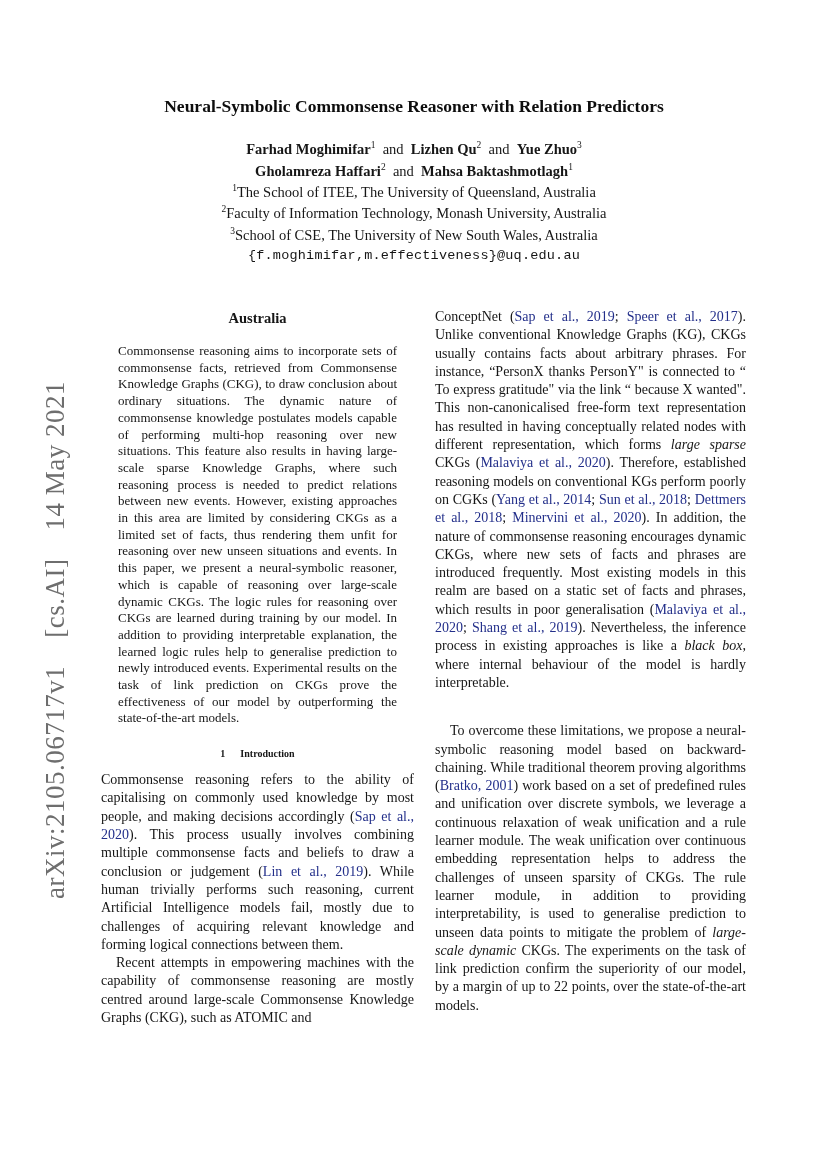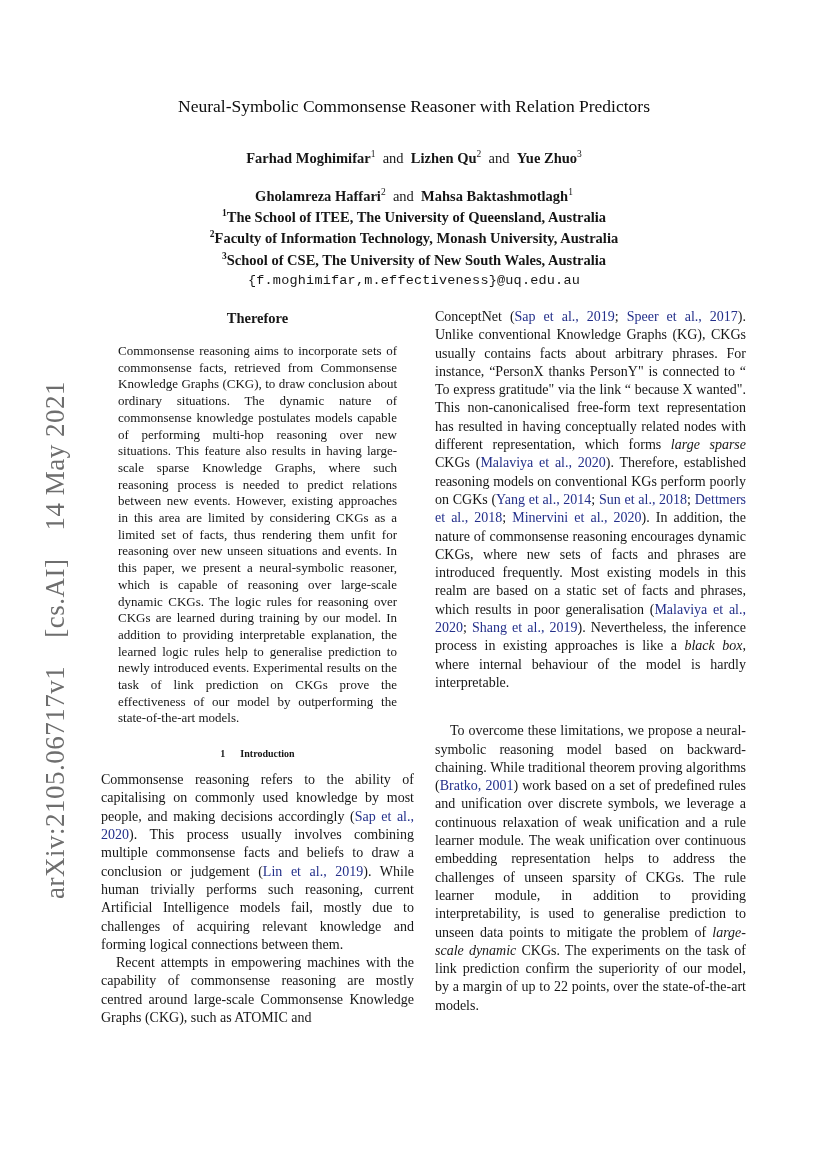--- a/index.html
+++ b/index.html
@@ -35,26 +35,26 @@
   
   .header {
     position: absolute;
     top: 96px;
     left: 0;
     width: 100%;
     text-align: center;
   }
   .title {
     font-size: 17.5px;
-    font-weight: normal;
-    margin: 0 0 30px 0;
+    font-weight: bold;
+    margin: 0 0 21px 0;
     color: #0d0d0d;
   }
-  .authors { font-size: 14.5px; line-height: 22px; margin-top: 16px; }
-  .affil   { font-size: 14.5px; line-height: 21.3px; font-weight: bold; }
+  .authors { font-size: 14.5px; line-height: 22px; }
+  .affil   { font-size: 14.5px; line-height: 21.3px; }
   .email {
     font-family: "Liberation Mono", "DejaVu Sans Mono", monospace;
     font-size: 13.5px;
     line-height: 19.5px;
     letter-spacing: 0.2px;
   }
   sup { font-size: 9.5px; line-height: 0; }
   .seg-b { font-weight: bold; }
   .seg-i { font-style: italic; }
   .seg-c { color: var(--cite-color); }
@@ -103,21 +103,21 @@
     <h1 class="title">Neural-Symbolic Commonsense Reasoner with Relation Predictors</h1>
     <div class="authors"><span class="seg-b">Farhad Moghimifar</span><sup>1</sup><span> and </span><span class="seg-b">Lizhen Qu</span><sup>2</sup><span> and </span><span class="seg-b">Yue Zhuo</span><sup>3</sup></div>
     <div class="authors"><span class="seg-b">Gholamreza Haffari</span><sup>2</sup><span> and </span><span class="seg-b">Mahsa Baktashmotlagh</span><sup>1</sup></div>
     <div class="affil"><sup>1</sup><span>The School of ITEE, The University of Queensland, Australia</span></div>
     <div class="affil"><sup>2</sup><span>Faculty of Information Technology, Monash University, Australia</span></div>
     <div class="affil"><sup>3</sup><span>School of CSE, The University of New South Wales, Australia</span></div>
     <div class="email">{f.moghimifar,m.effectiveness}@uq.edu.au</div>
   </header>
 
   <div class="col col-left">
-    <h2 class="abs-heading">Therefore</h2>
+    <h2 class="abs-heading">Australia</h2>
     <p class="abs-body">Commonsense reasoning aims to incorporate sets of commonsense facts, retrieved from Commonsense Knowledge Graphs (CKG), to draw conclusion about ordinary situations. The dynamic nature of commonsense knowledge postulates models capable of performing multi-hop reasoning over new situations. This feature also results in having large-scale sparse Knowledge Graphs, where such reasoning process is needed to predict relations between new events. However, existing approaches in this area are limited by considering CKGs as a limited set of facts, thus rendering them unfit for reasoning over new unseen situations and events. In this paper, we present a neural-symbolic reasoner, which is capable of reasoning over large-scale dynamic CKGs. The logic rules for reasoning over CKGs are learned during training by our model. In addition to providing interpretable explanation, the learned logic rules help to generalise prediction to newly introduced events. Experimental results on the task of link prediction on CKGs prove the effectiveness of our model by outperforming the state-of-the-art models.</p>
     <h2 class="sec-heading">
       <span class="sec-num">1</span><span>Introduction</span>
     </h2>
     <p class="body-p"><span>Commonsense reasoning refers to the ability of capitalising on commonly used knowledge by most people, and making decisions accordingly (</span><span class="seg-c">Sap et al., 2020</span><span>). This process usually involves combining multiple commonsense facts and beliefs to draw a conclusion or judgement (</span><span class="seg-c">Lin et al., 2019</span><span>). While human trivially performs such reasoning, current Artificial Intelligence models fail, mostly due to challenges of acquiring relevant knowledge and forming logical connections between them.</span></p>
     <p class="body-p indent">Recent attempts in empowering machines with the capability of commonsense reasoning are mostly centred around large-scale Commonsense Knowledge Graphs (CKG), such as ATOMIC and</p>
   </div>
 
   <div class="col col-right">
     <p class="body-p"><span>ConceptNet (</span><span class="seg-c">Sap et al., 2019</span><span>; </span><span class="seg-c">Speer et al., 2017</span><span>). Unlike conventional Knowledge Graphs (KG), CKGs usually contains facts about arbitrary phrases. For instance, “PersonX thanks PersonY" is connected to “ To express gratitude" via the link “ because X wanted". This non-canonicalised free-form text representation has resulted in having conceptually related nodes with different representation, which forms </span><span class="seg-i">large sparse</span><span> CKGs (</span><span class="seg-c">Malaviya et al., 2020</span><span>). Therefore, established reasoning models on conventional KGs perform poorly on CGKs (</span><span class="seg-c">Yang et al., 2014</span><span>; </span><span class="seg-c">Sun et al., 2018</span><span>; </span><span class="seg-c">Dettmers et al., 2018</span><span>; </span><span class="seg-c">Minervini et al., 2020</span><span>). In addition, the nature of commonsense reasoning encourages dynamic CKGs, where new sets of facts and phrases are introduced frequently. Most existing models in this realm are based on a static set of facts and phrases, which results in poor generalisation (</span><span class="seg-c">Malaviya et al., 2020</span><span>; </span><span class="seg-c">Shang et al., 2019</span><span>). Nevertheless, the inference process in existing approaches is like a </span><span class="seg-i">black box</span><span>, where internal behaviour of the model is hardly interpretable.</span></p>

